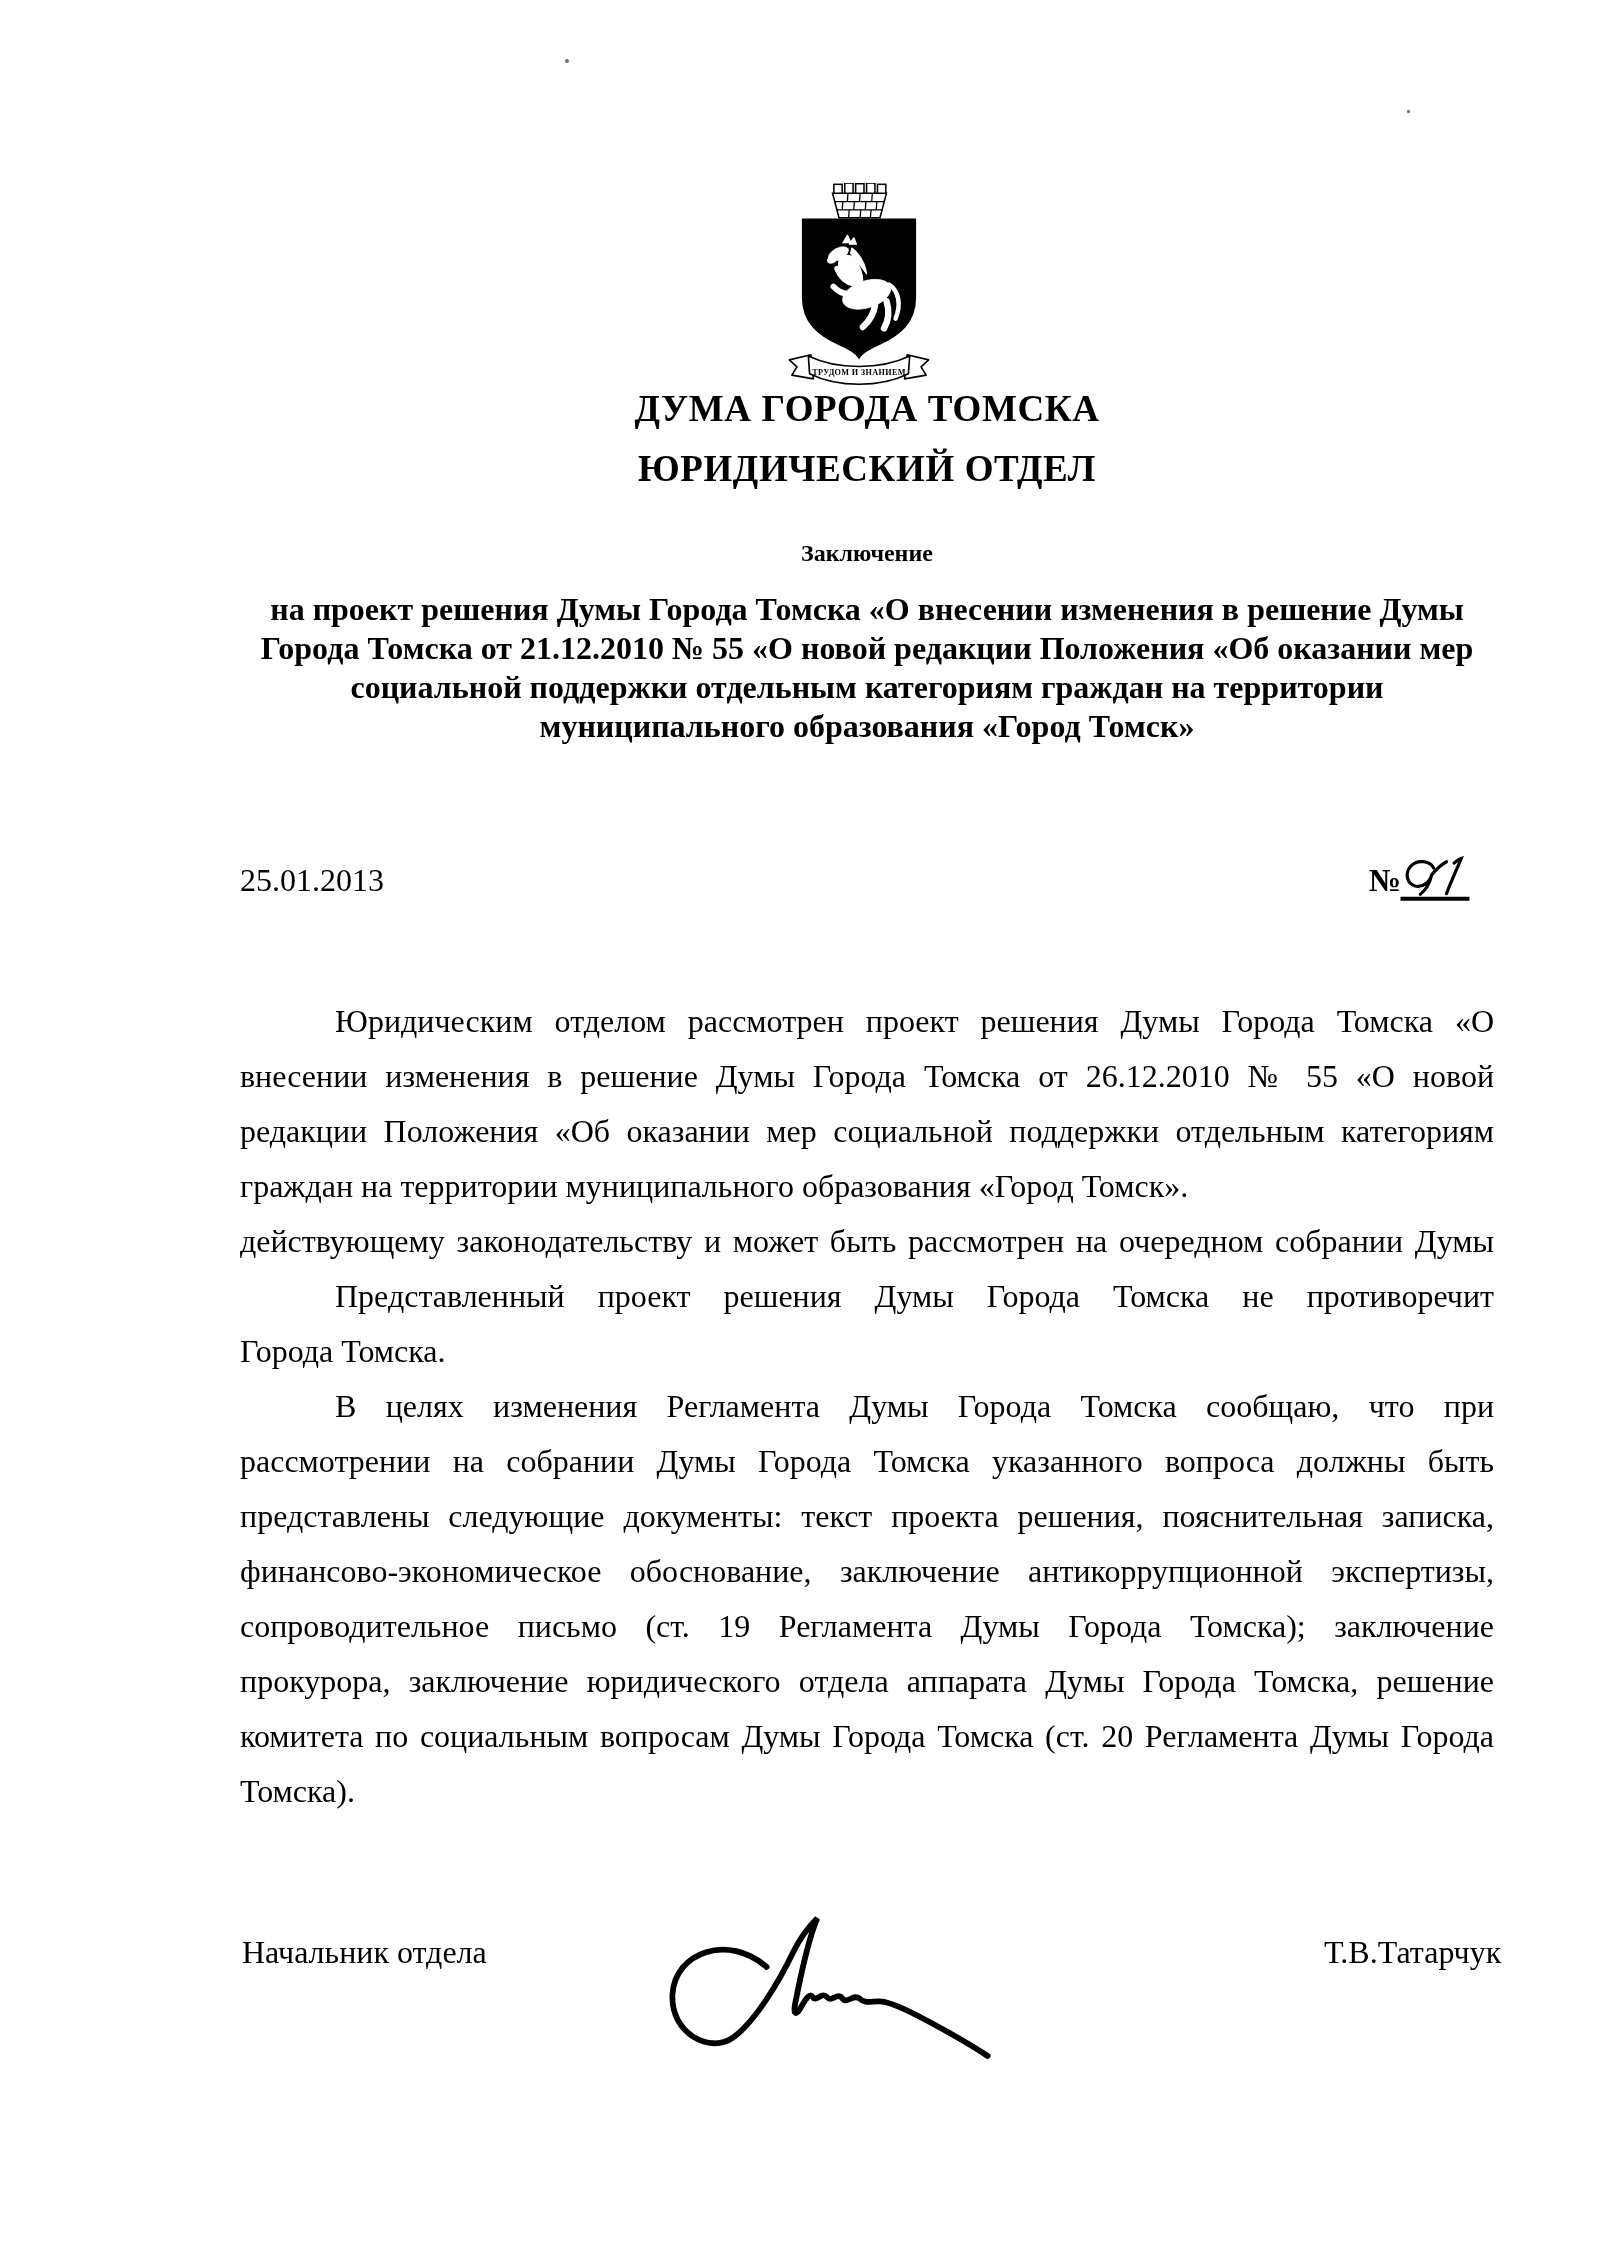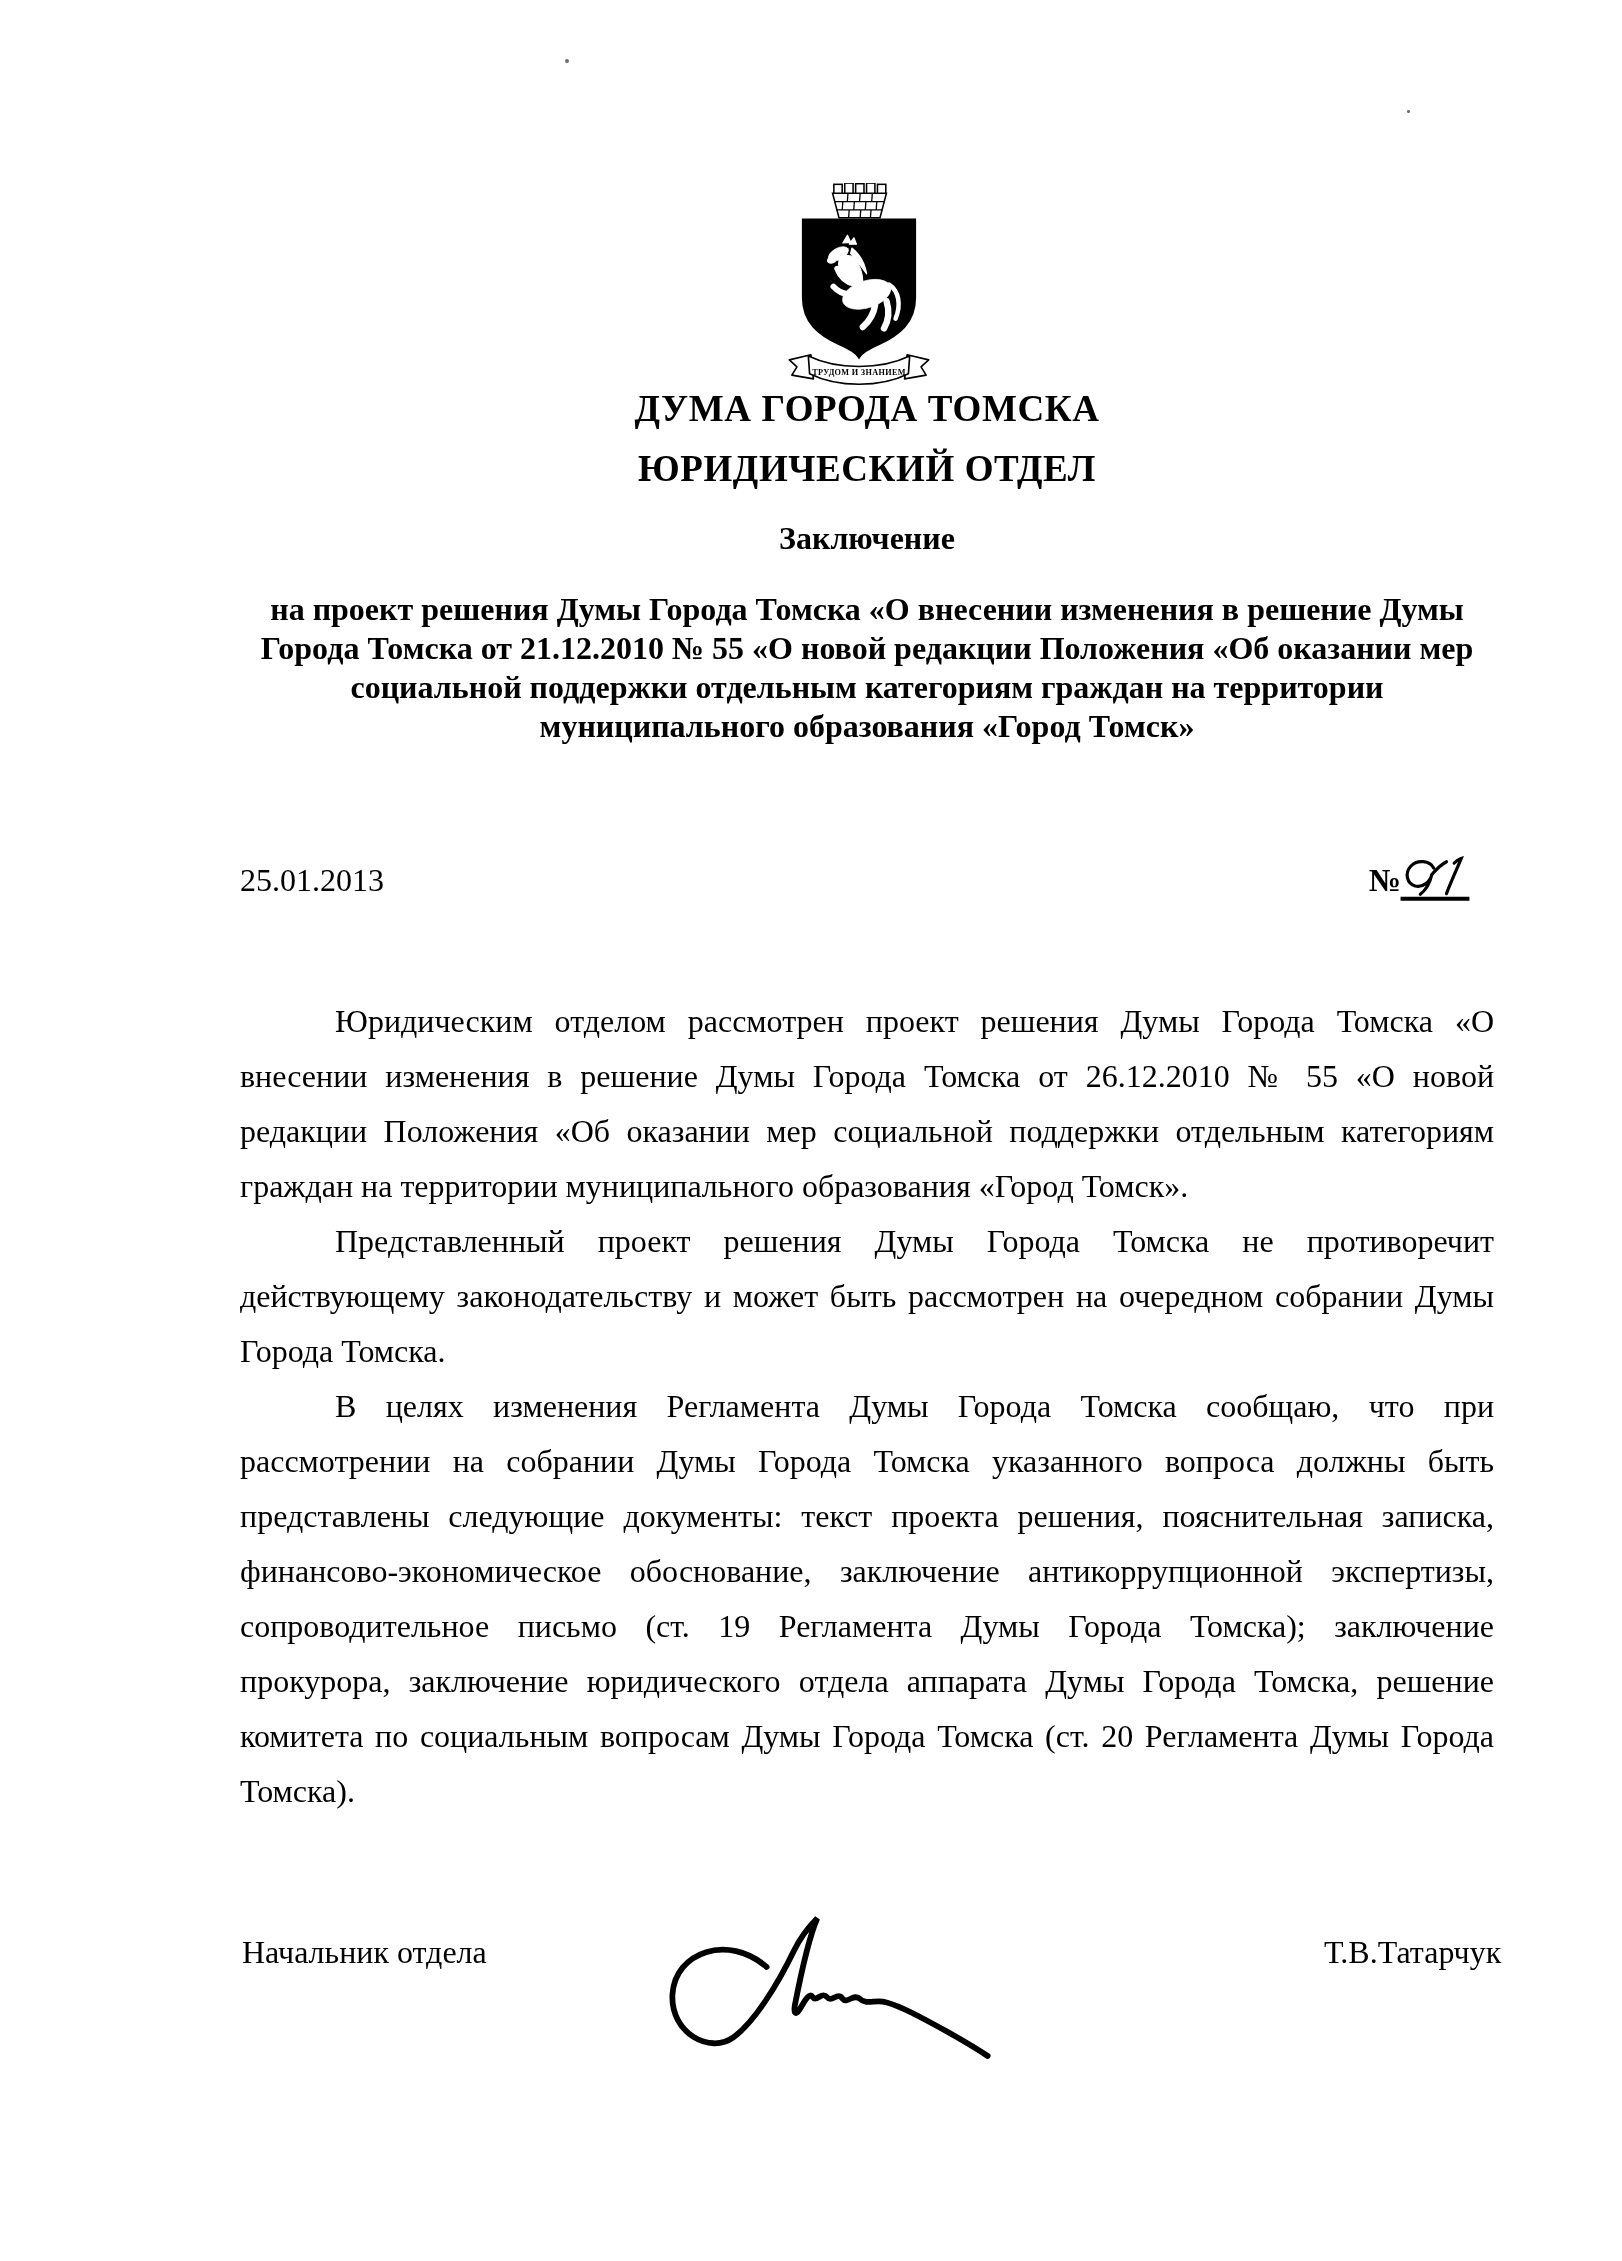--- a/index.html
+++ b/index.html
@@ -17,21 +17,21 @@
 
   
   .emblem-crown  { left:830px; top:183px;  width:59px;  height:36px; }
   .emblem-shield { left:798px; top:216px;  width:122px; height:145px; }
   .emblem-ribbon { left:786px; top:351px;  width:146px; height:38px; }
 
   
   .colblock { left:240px; width:1254px; text-align:center; }
   .h-org  { top:387px;  font-size:37px; font-weight:bold; letter-spacing:0.6px; }
   .h-dep  { top:447px;  font-size:37px; font-weight:bold; letter-spacing:0.6px; }
-  .h-doc  { top:520px;  font-size:32px; font-weight:bold; }
+  .h-doc  { top:540px;  font-size:24px; font-weight:bold; }
 
   .subject { top:590px; }
   .subj-line {
     font-size:32px; font-weight:bold; line-height:39px;
     white-space:nowrap; text-align:center;
   }
 
   
   .date-text   { left:240px;  top:862px; font-size:32px; }
   .num-sign    { left:1369px; top:862px; font-size:32px; font-weight:bold; }
@@ -150,22 +150,22 @@
   </svg>
 
   <div class="abs bodytext">
     <div>
       <div class="bl ind">Юридическим отделом рассмотрен проект решения Думы Города Томска «О</div>
       <div class="bl">внесении изменения в решение Думы Города Томска от 26.12.2010 № 55 «О новой</div>
       <div class="bl">редакции Положения «Об оказании мер социальной поддержки отдельным категориям</div>
       <div class="bl lastl">граждан на территории муниципального образования «Город Томск».</div>
     </div>
     <div>
+      <div class="bl">действующему законодательству и может быть рассмотрен на очередном собрании Думы</div>
       <div class="bl ind">Представленный проект решения Думы Города Томска не противоречит</div>
-      <div class="bl">действующему законодательству и может быть рассмотрен на очередном собрании Думы</div>
       <div class="bl lastl">Города Томска.</div>
     </div>
     <div>
       <div class="bl ind">В целях изменения Регламента Думы Города Томска сообщаю, что при</div>
       <div class="bl">рассмотрении на собрании Думы Города Томска указанного вопроса должны быть</div>
       <div class="bl">представлены следующие документы: текст проекта решения, пояснительная записка,</div>
       <div class="bl">финансово-экономическое обоснование, заключение антикоррупционной экспертизы,</div>
       <div class="bl">сопроводительное письмо (ст. 19 Регламента Думы Города Томска); заключение</div>
       <div class="bl">прокурора, заключение юридического отдела аппарата Думы Города Томска, решение</div>
       <div class="bl">комитета по социальным вопросам Думы Города Томска (ст. 20 Регламента Думы Города</div>

